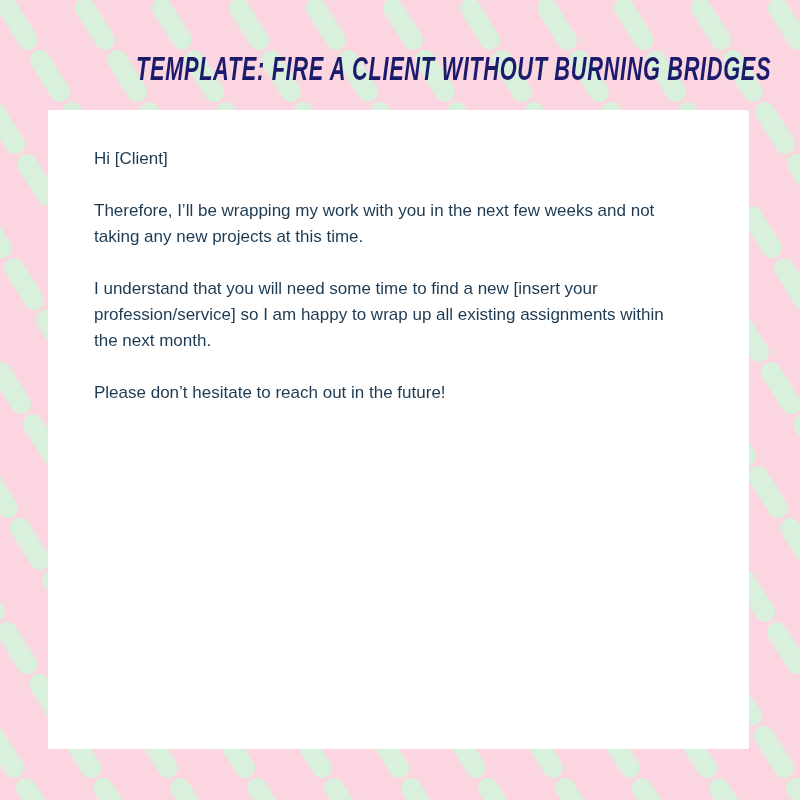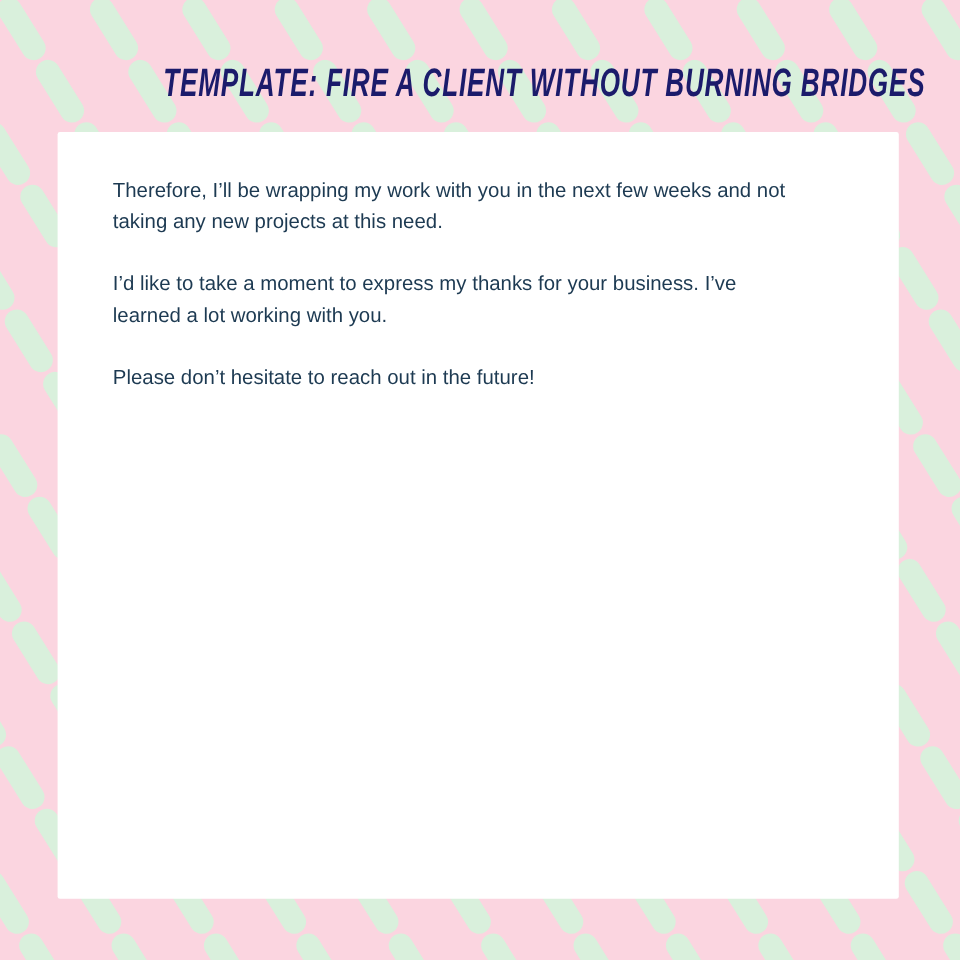--- a/index.html
+++ b/index.html
@@ -267,20 +267,22 @@
       <div class="brush-stroke" style="left: 488px; top: 775px;"></div>
       <div class="brush-stroke" style="left: 565px; top: 775px;"></div>
       <div class="brush-stroke" style="left: 642px; top: 775px;"></div>
       <div class="brush-stroke" style="left: 719px; top: 775px;"></div>
       <div class="brush-stroke" style="left: 796px; top: 775px;"></div>
     </div>
 
   <div class="page-title">TEMPLATE: FIRE A CLIENT WITHOUT BURNING BRIDGES</div>
 
   <div class="email-card">
+    <div class="email-paragraph">Hi [Client]</div>
     <div class="email-paragraph">Therefore, I’ll be wrapping my work with you in the next few weeks and not
-taking any new projects at this need.</div>
-    <div class="email-paragraph">I’d like to take a moment to express my thanks for your business. I’ve
-learned a lot working with you.</div>
+taking any new projects at this time.</div>
+    <div class="email-paragraph">I understand that you will need some time to find a new [insert your
+profession/service] so I am happy to wrap up all existing assignments within
+the next month.</div>
     <div class="email-paragraph">Please don’t hesitate to reach out in the future!</div>
   </div>
 
 </div>
 
 </body></html>

